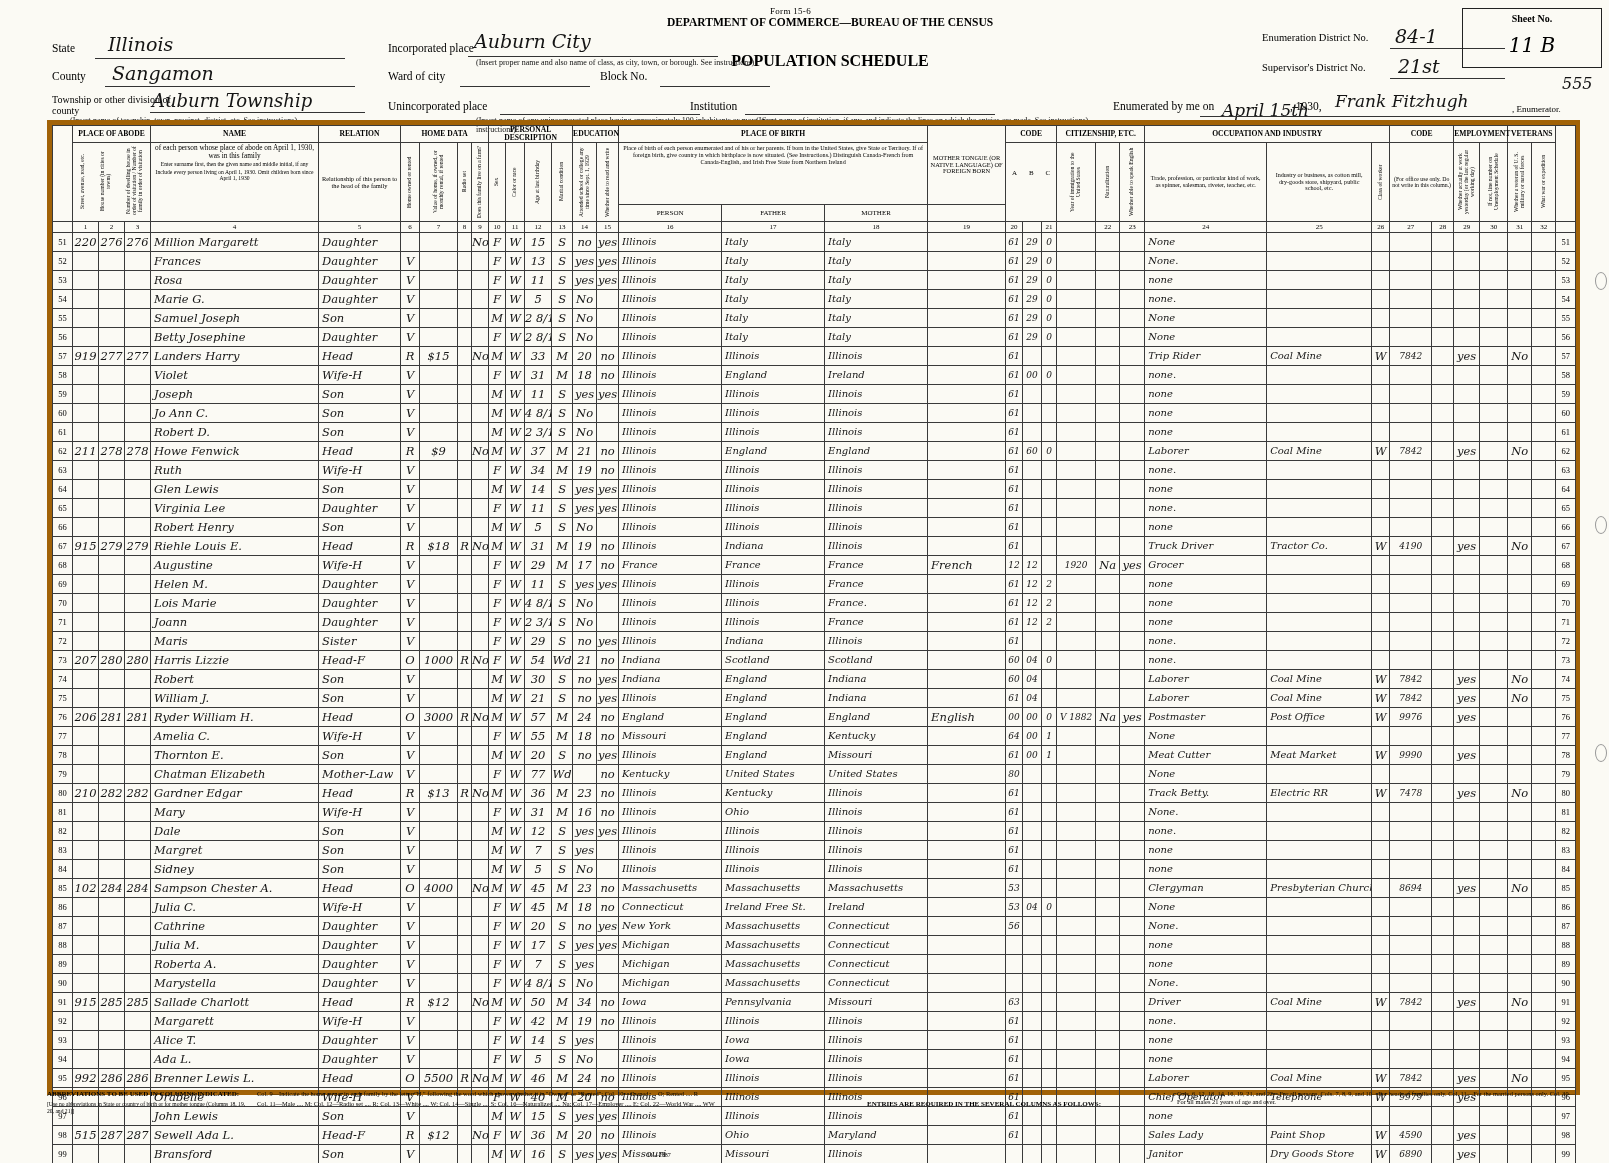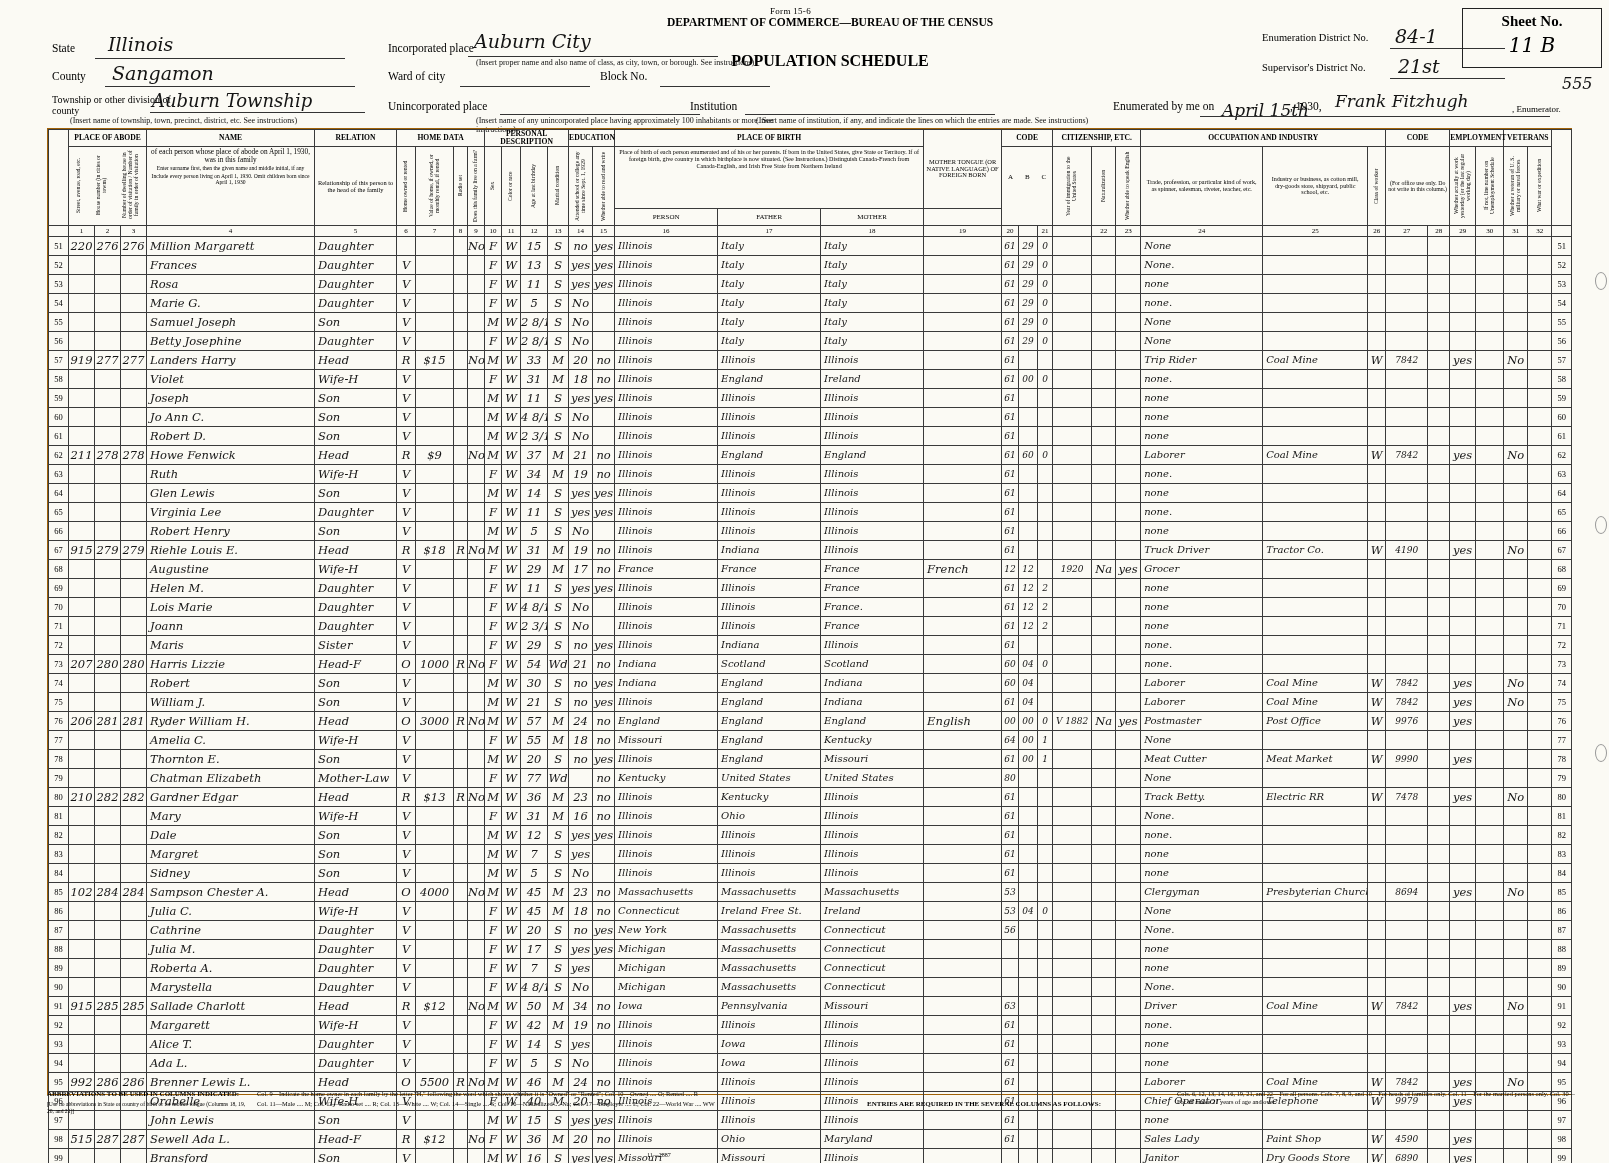--- a/index.html
+++ b/index.html
@@ -15,25 +15,25 @@
   
   .hdr{position:absolute;left:0;top:0;width:1609px;height:118px;}
   .hdr .formno{position:absolute;left:770px;top:6px;font-size:9px;letter-spacing:.3px;}
   .hdr .dept{position:absolute;left:560px;top:16px;width:540px;text-align:center;font-size:11.5px;font-weight:bold;font-family:"Liberation Serif",serif;}
   .hdr .title{position:absolute;left:540px;top:31px;width:580px;text-align:center;font-size:16px;font-weight:bold;}
   .hdr .sub{position:absolute;left:540px;top:52px;width:580px;text-align:center;font-size:16px;font-weight:bold;}
   .lbl{position:absolute;font-size:11.5px;}
   .lbl-sm{position:absolute;font-size:8px;color:#111;padding-left:6px;}
   .hw{position:absolute;font-family:"DejaVu Serif",serif;font-style:italic;font-size:15px;color:#141414;}
   .box-sheet{position:absolute;left:1462px;top:8px;width:138px;height:58px;border:1px solid #222;}
-  .box-sheet .t{position:absolute;left:0;top:4px;width:138px;text-align:center;font-size:15px;font-weight:bold;}
+  .box-sheet .t{position:absolute;left:0;top:4px;width:138px;text-align:center;font-size:10px;font-weight:bold;}
   .box-sheet .v{position:absolute;left:0;top:24px;width:138px;text-align:center;font-size:20px;font-family:"DejaVu Serif",serif;font-style:italic;}
 
   
-  .grid{position:absolute;left:47px;top:120px;width:1523px;height:965px;border:1px solid #a16207;margin-top:8px;}
+  .grid{position:absolute;left:47px;top:120px;width:1523px;height:965px;border:5px solid #a16207;}
   table.census{border-collapse:collapse;width:1523px;table-layout:fixed;font-size:8px;}
   table.census td,table.census th{border:1px solid #3a3a3a;padding:0;vertical-align:middle;}
   .grp{font-size:7.6px;text-align:center;font-weight:bold;line-height:1.05;padding:1px 1px;}
   .grp.small{font-size:6.4px;font-weight:normal;}
   .vert{
     writing-mode:vertical-rl;transform:rotate(180deg);
     font-size:5.6px;line-height:1.03;text-align:center;white-space:normal;
     height:76px;margin:0 auto;display:block;
   }
   .colnum{font-size:7px;text-align:center;height:10px;}

